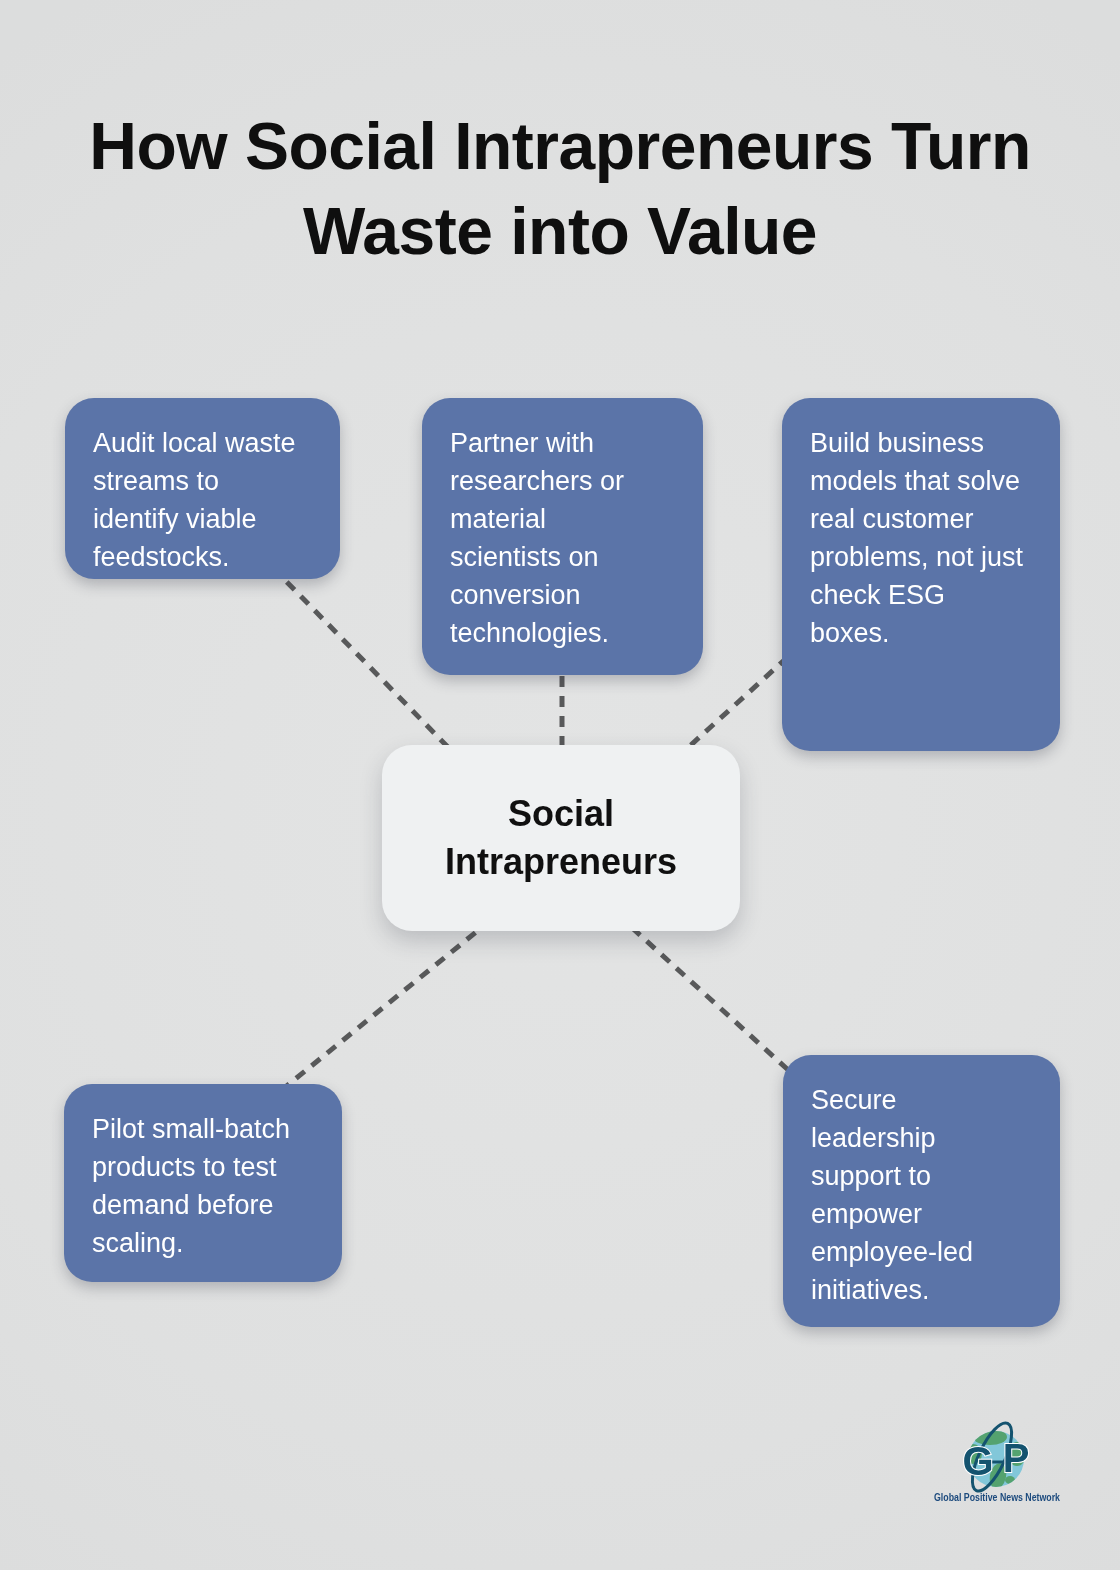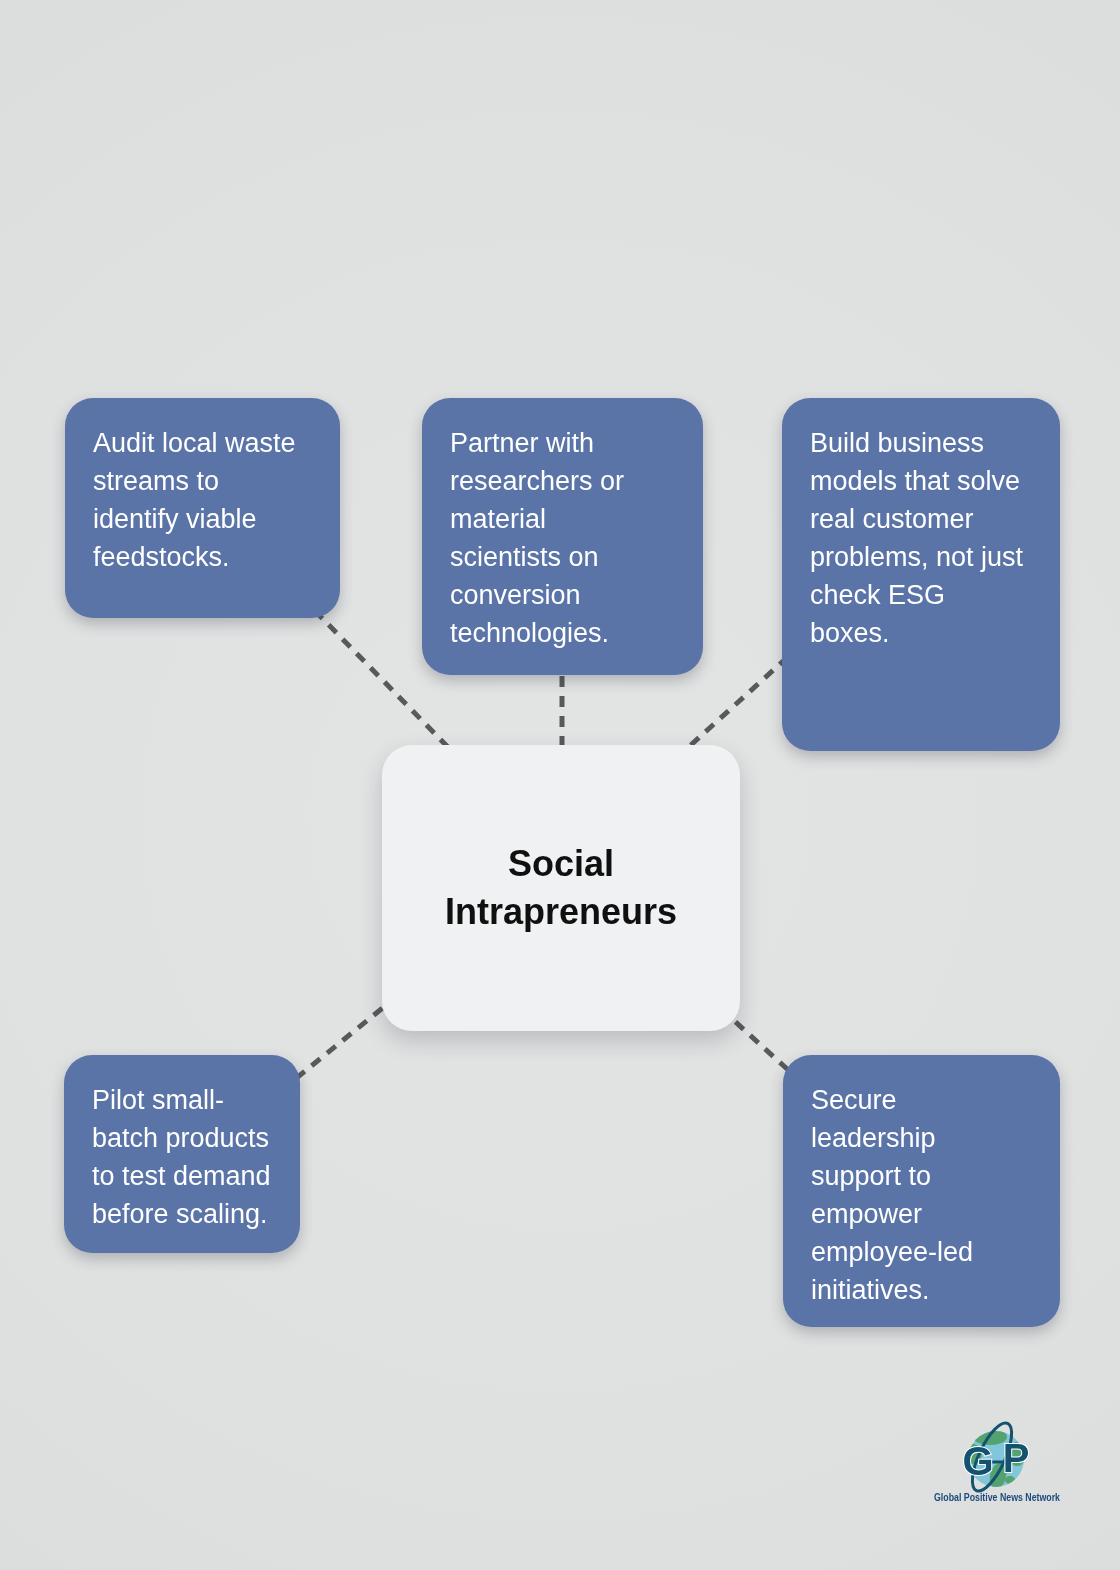--- a/index.html
+++ b/index.html
@@ -43,32 +43,32 @@
     z-index: 2;
     background: #5b74a8;
     color: #ffffff;
     border-radius: 28px;
     font-size: 27px;
     line-height: 38px;
     padding: 26px 28px;
     box-sizing: border-box;
     box-shadow: 0 6px 14px rgba(50, 55, 70, 0.28);
   }
-  #node-audit   { left: 65px;  top: 398px;  width: 275px; height: 220px; }
+  #node-audit   { left: 65px;  top: 398px;  width: 275px; height: 181px; border-radius: 29px; }
   #node-partner { left: 422px; top: 398px;  width: 281px; height: 277px; padding-right: 52px; }
   #node-build   { left: 782px; top: 398px;  width: 278px; height: 353px; }
-  #node-pilot   { left: 64px;  top: 1055px; width: 236px; height: 198px; }
+  #node-pilot   { left: 64px;  top: 1084px; width: 278px; height: 198px; }
   #node-secure  { left: 783px; top: 1055px; width: 277px; height: 272px; padding-right: 40px; }
   .center-node {
     position: absolute;
     z-index: 2;
     left: 382px;
     top: 745px;
     width: 358px;
-    height: 286px;
+    height: 186px;
     background: #eff1f2;
     border-radius: 30px;
     display: flex;
     align-items: center;
     justify-content: center;
     box-shadow: 0 10px 22px rgba(50, 55, 70, 0.22);
   }
   .center-label {
     font-size: 36px;
     line-height: 48px;
@@ -85,20 +85,21 @@
     width: 160px;
     height: 104px;
   }
   .logo svg { width: 100%; height: 100%; display: block; }
 </style>
 </head>
 <body>
 
 <div class="canvas">
 
+  <h1 class="title">How Social Intrapreneurs Turn Waste into Value</h1>
 
   <svg class="connectors" viewBox="0 0 1120 1570" xmlns="http://www.w3.org/2000/svg">
     <g stroke="#58595a" stroke-width="5" stroke-dasharray="11 9" fill="none">
       <line x1="203" y1="496" x2="561" y2="863"></line>
       <line x1="562" y1="536" x2="562" y2="863"></line>
       <line x1="921" y1="536" x2="561" y2="863"></line>
       <line x1="203" y1="1154" x2="561" y2="863"></line>
       <line x1="921" y1="1191" x2="561" y2="863"></line>
     </g>
   </svg>

